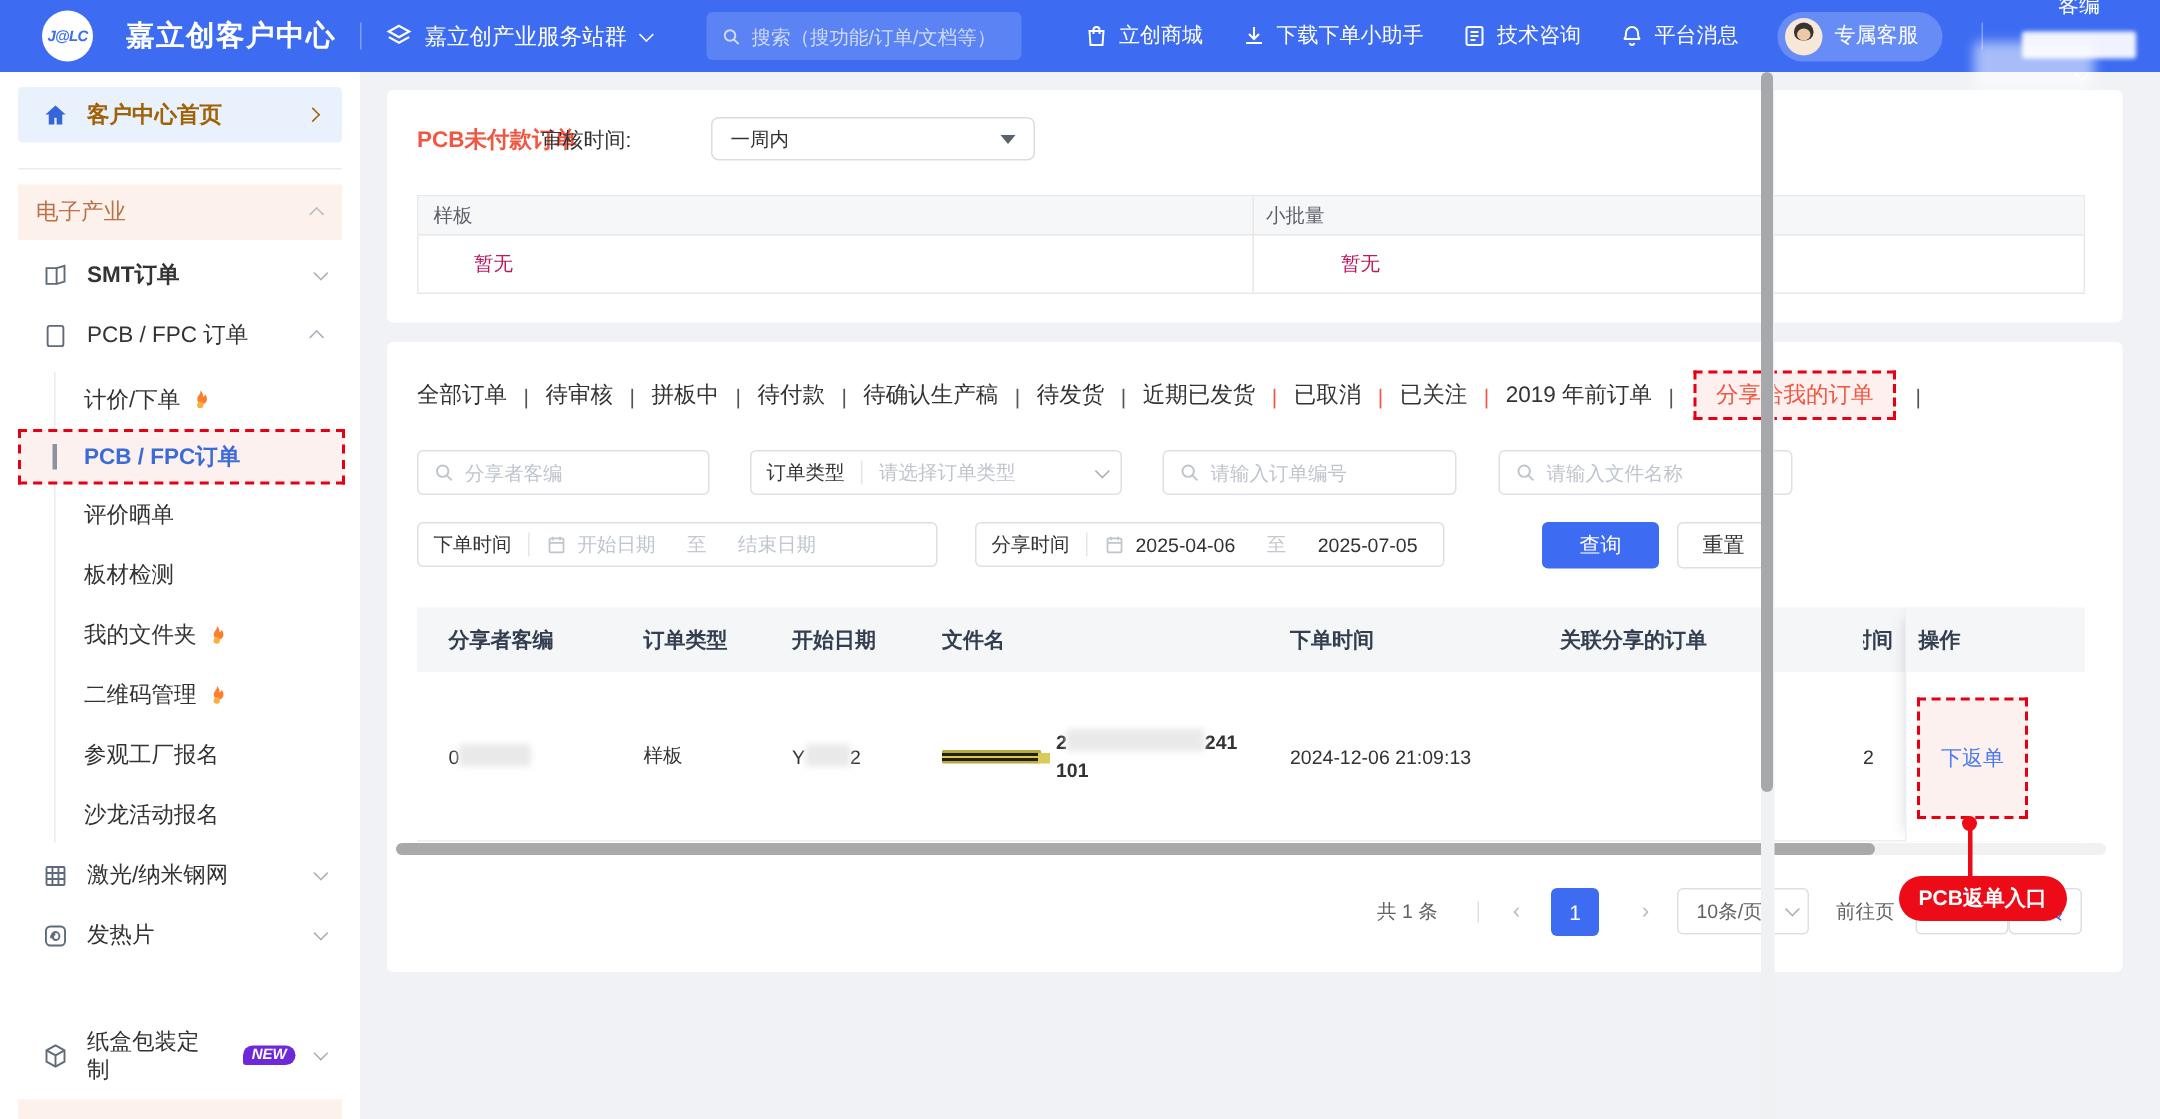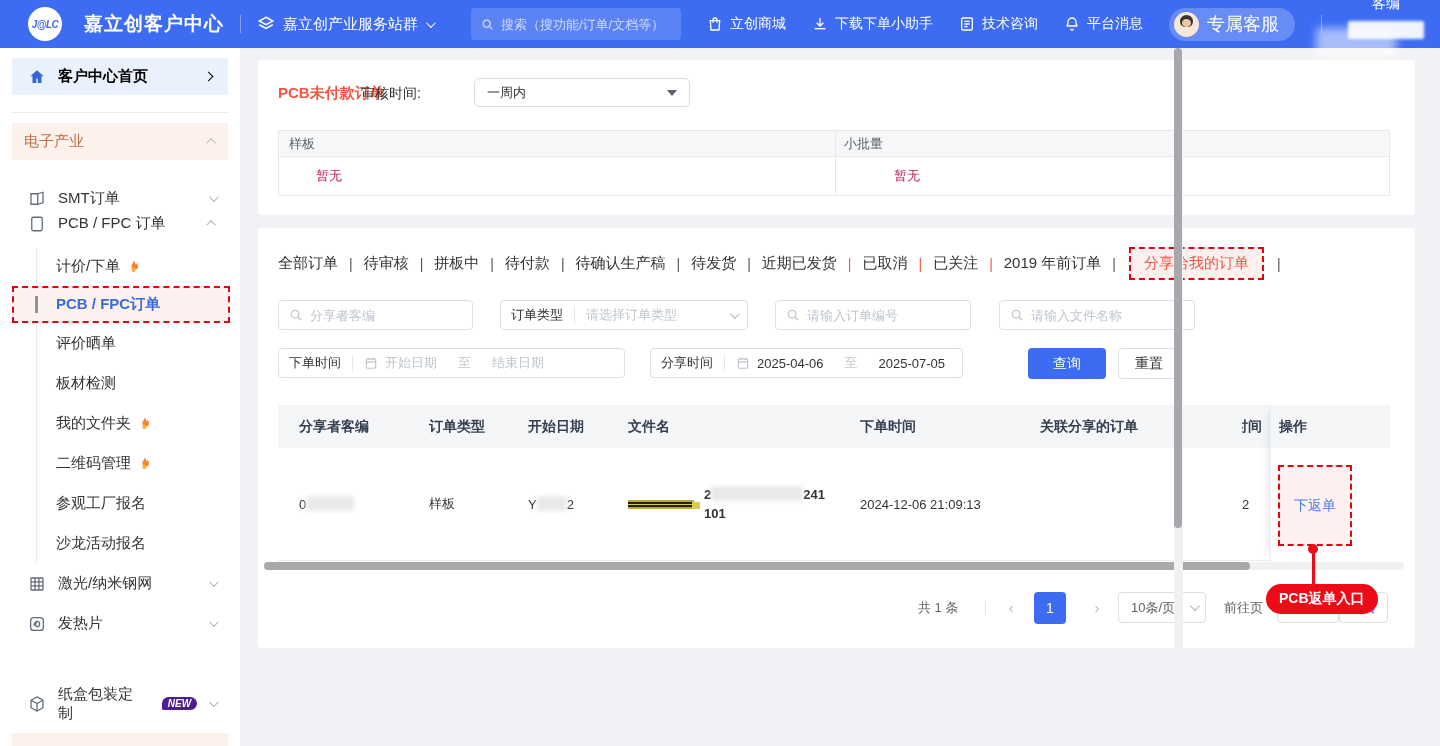--- a/index.html
+++ b/index.html
@@ -24,55 +24,55 @@
   .chev.up   { transform:rotate(-135deg) translateY(-2px); }
   .chev.right{ transform:rotate(-45deg); }
   .tb-search { margin-left:38px; width:210px; height:32px; background:#5c83f4; border-radius:4px;
     display:flex; align-items:center; padding:0 10px; gap:7px; }
   .tb-search input { border:none; outline:none; background:transparent; color:#eaf0ff;
     font-size:13px; width:170px; font-family:inherit; }
   .tb-search input::placeholder { color:#cfdcfc; }
   .tb-right { margin-left:auto; display:flex; align-items:center; gap:26px; padding-right:16px; }
   .tb-item { display:flex; align-items:center; gap:7px; font-size:14px; cursor:pointer; white-space:nowrap; }
   .tb-pill { display:flex; align-items:center; gap:8px; background:rgba(255,255,255,.22);
-    border-radius:17px; height:33px; padding:0 16px 0 5px; font-size:18px; cursor:pointer; }
+    border-radius:17px; height:33px; padding:0 16px 0 5px; font-size:14px; cursor:pointer; }
   .avatar { width:25px; height:25px; border-radius:50%; background:#f6e7d8; position:relative; overflow:hidden; }
   .avatar::before { content:""; position:absolute; left:6px; top:3px; width:13px; height:12px;
     border-radius:50% 50% 45% 45%; background:#3a3430; }
   .avatar::after { content:""; position:absolute; left:8px; top:7px; width:9px; height:8px;
     border-radius:50%; background:#eec9a8; }
   .tb-code { display:flex; align-items:center; gap:8px; font-size:14px;flex-direction:column; }
   .redact { display:inline-block; background:#e9e9e9; border-radius:2px; filter:blur(2px); }
   .tb-redact { width:76px; height:18px; background:rgba(255,255,255,.92); filter:blur(1.5px); border-radius:2px; }
   .tb-redact-below { position:absolute; left:1316px; top:28px; width:80px; height:32px;
     background:rgba(255,255,255,.55); filter:blur(4px); z-index:45; border-radius:3px; }
 
   
   .sidebar { position:absolute; left:0; top:48px; width:240px; height:698px; background:#fff; z-index:10; }
   .sb-home { position:absolute; left:12px; top:10px; width:216px; height:37px; background:#e9f1fd;
-    border-radius:3px; display:flex; align-items:center; padding:0 16px; color:#000000;
+    border-radius:3px; display:flex; align-items:center; padding:0 16px; color:#a16207;
     font-size:15px; font-weight:bold; cursor:pointer; }
   .sb-home .chev { margin-left:auto; }
   .sb-hr { position:absolute; left:12px; top:64px; width:216px; height:1px; background:#ececec; }
   .sb-section { position:absolute; left:12px; top:75px; width:216px; height:37px; background:#fdf2eb;
     display:flex; align-items:center; padding:0 12px; color:#bd7048; font-size:15px; cursor:pointer; }
   .sb-section .chev { margin-left:auto; color:#b7bcc4; }
   .sb-group { position:absolute; left:12px; width:216px; height:37px; display:flex; align-items:center;
     padding:0 12px 0 16px; color:#333; font-size:15px; cursor:pointer; gap:12px; }
   .sb-group .chev { margin-left:auto; color:#a9afba; }
   .sb-icon { width:18px; height:18px; color:#5f6b7a; flex:none; }
   .sb-child { position:absolute; left:56px; height:37px; display:flex; align-items:center;
     font-size:15px; color:#333; cursor:pointer; gap:6px; white-space:nowrap; }
   .sb-guide { position:absolute; left:36px; top:200px; width:1px; height:314px; background:#ebebeb; }
   .sb-active-box { position:absolute; left:12px; top:238px; width:218px; height:37px;
     background:#fdf1f0; border:2px dashed #e60012; }
   .sb-active-bar { position:absolute; left:35px; top:248px; width:3px; height:17px; background:#8d939e; }
   .sb-child.active { color:#3a6bd8; font-weight:bold; }
   .flame { width:15px; height:15px; }
-  .new-badge { background:#4c1d95; color:#fff; font-size:10px; font-weight:bold; font-style:italic;
+  .new-badge { background:#6d28d9; color:#fff; font-size:10px; font-weight:bold; font-style:italic;
     border-radius:8px 8px 8px 2px; padding:1px 6px; margin-left:4px; }
   .sb-peach { position:absolute; left:12px; top:685px; width:216px; height:13px; background:#fdf2eb; }
 
   
   .card { position:absolute; background:#fff; border-radius:4px; }
   #card1 { left:258px; top:60px; width:1157px; height:155px; }
   #card2 { left:258px; top:228px; width:1157px; height:420px; }
 
   
   .c1-title { position:absolute; left:20px; top:24px; color:#f25642; font-size:15px; font-weight:bold; }
@@ -253,21 +253,21 @@
       <span>客户中心首页</span>
       <span class="chev right"></span>
     </div>
     <div class="sb-hr"></div>
 
     <div class="sb-section">
       <span>电子产业</span>
       <span class="chev up"></span>
     </div>
 
-    <div class="sb-group" style="top:132px;">
+    <div class="sb-group" style="top:117px;font-weight:bold;">
       <svg class="sb-icon" width="18" height="18" viewBox="0 0 24 24" fill="none" stroke="currentColor" stroke-width="1.7">
           <path d="M4 5h9v14H4z"></path>
           <path d="M13 5l7-2v14l-7 2"></path>
         </svg>
       <span>SMT订单</span>
       <span class="chev down"></span>
     </div>
 
     <div class="sb-group" style="top:157px;">
       <svg class="sb-icon" width="18" height="18" viewBox="0 0 24 24" fill="none" stroke="currentColor" stroke-width="1.7">

